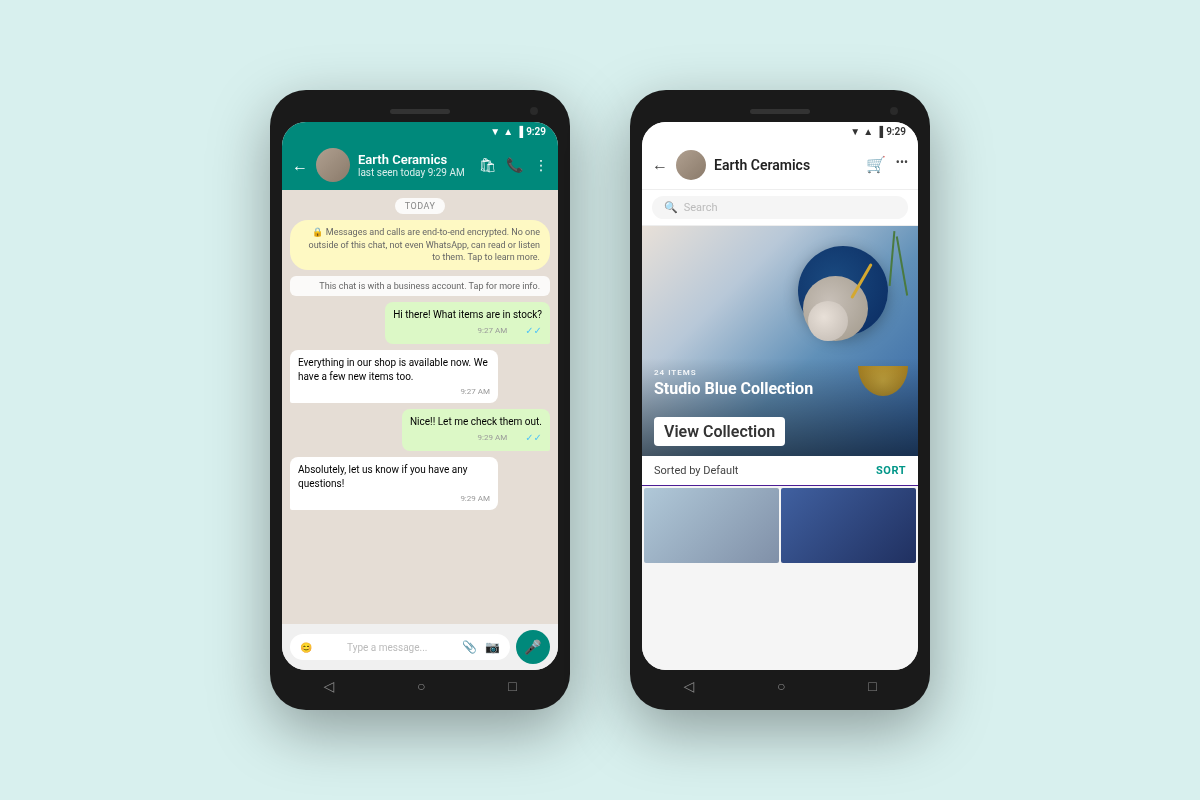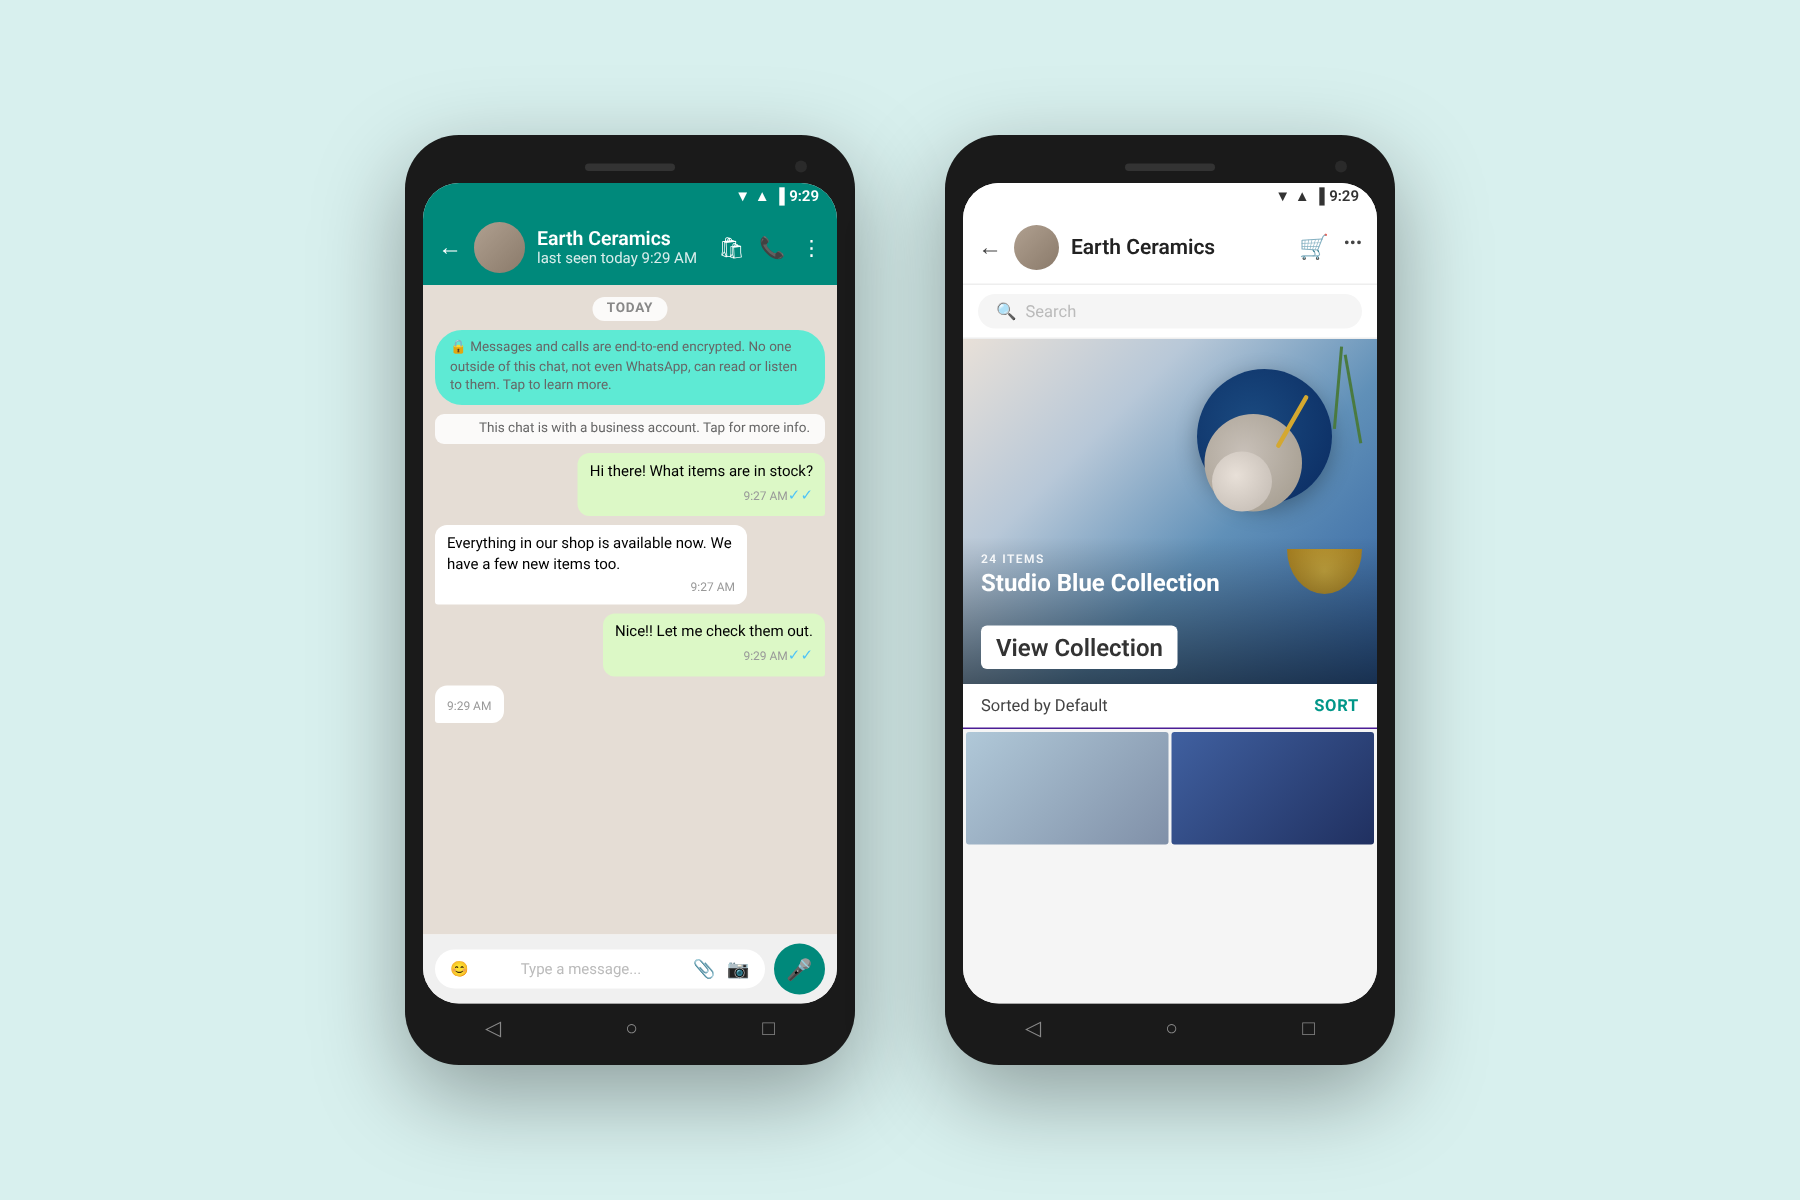--- a/index.html
+++ b/index.html
@@ -149,34 +149,34 @@
       padding: 8px;
       display: flex;
       flex-direction: column;
       gap: 6px;
     }
 
     .chat-date-badge {
       background: rgba(255,255,255,0.85);
       color: #888;
       font-size: 9px;
-      font-weight: 700;
+      font-weight: 400;
       padding: 3px 10px;
       border-radius: 8px;
       align-self: center;
       letter-spacing: 0.5px;
     }
 
     .encryption-notice {
-      background: #5eead4;
+      background: #fef9c3;
       border-radius: 18px;
       padding: 6px 10px;
       font-size: 9px;
       color: #666;
-      text-align: left;
+      text-align: right;
       line-height: 1.4;
     }
 
     .business-notice {
       background: rgba(255,255,255,0.85);
       border-radius: 6px;
       padding: 5px 10px;
       font-size: 9px;
       color: #666;
       text-align: right;
@@ -204,21 +204,21 @@
     }
 
     .message-time {
       font-size: 8px;
       color: #999;
       text-align: right;
       margin-top: 2px;
       display: flex;
       align-items: center;
       justify-content: flex-end;
-      gap: 0;
+      gap: 18px;
     }
 
     .message-ticks {
       color: #4fc3f7;
       font-size: 10px;
     }
 
     .chat-input-bar {
       background: #f0f0f0;
       padding: 6px 8px;
@@ -560,20 +560,21 @@
 
       <div class="message-bubble sent">
         <div>Nice!! Let me check them out.</div>
         <div class="message-time">
           <span>9:29 AM</span>
           <span class="message-ticks">✓✓</span>
         </div>
       </div>
 
       <div class="message-bubble received">
+        <div>Absolutely, let us know if you have any questions!</div>
         <div class="message-time">
           <span>9:29 AM</span>
         </div>
       </div>
     </div>
 
     <div class="chat-input-bar">
       <div class="chat-input-field">
         <span>😊</span>
         <span class="chat-input-text">Type a message...</span>

